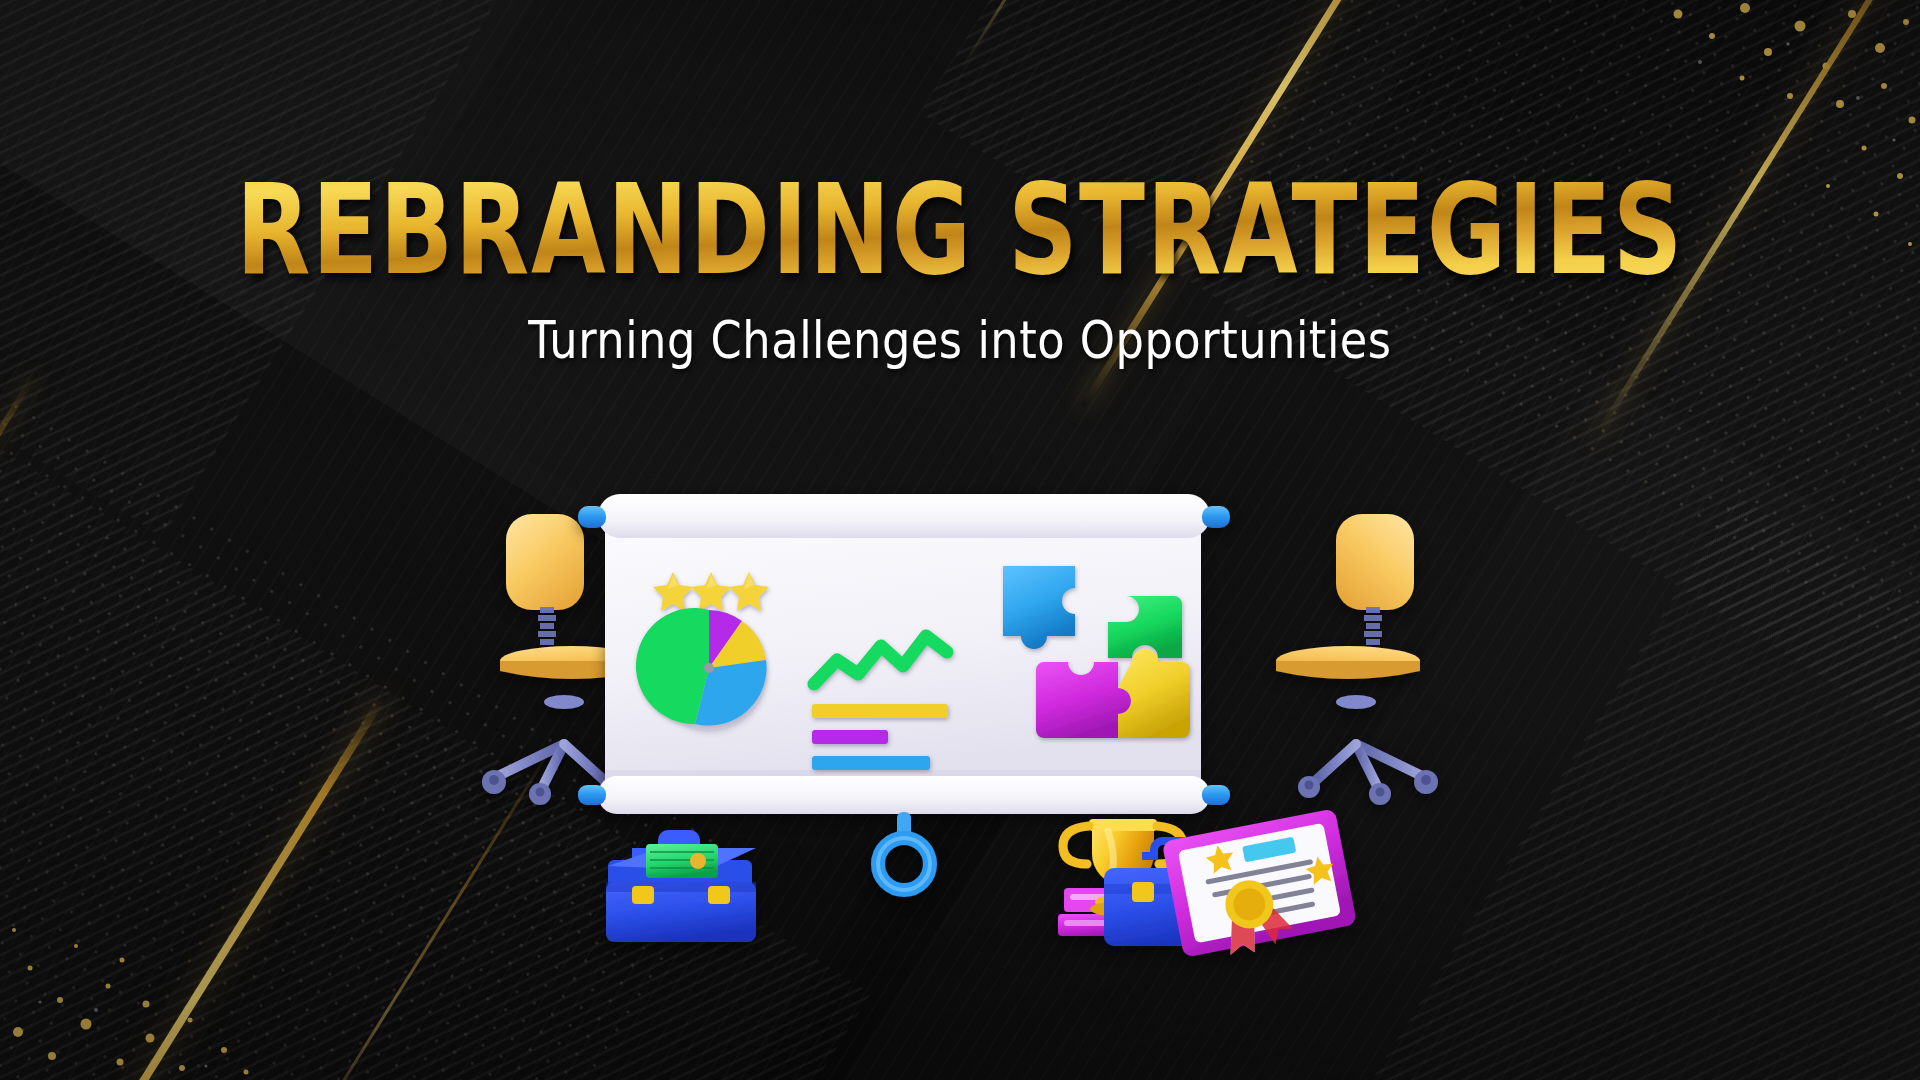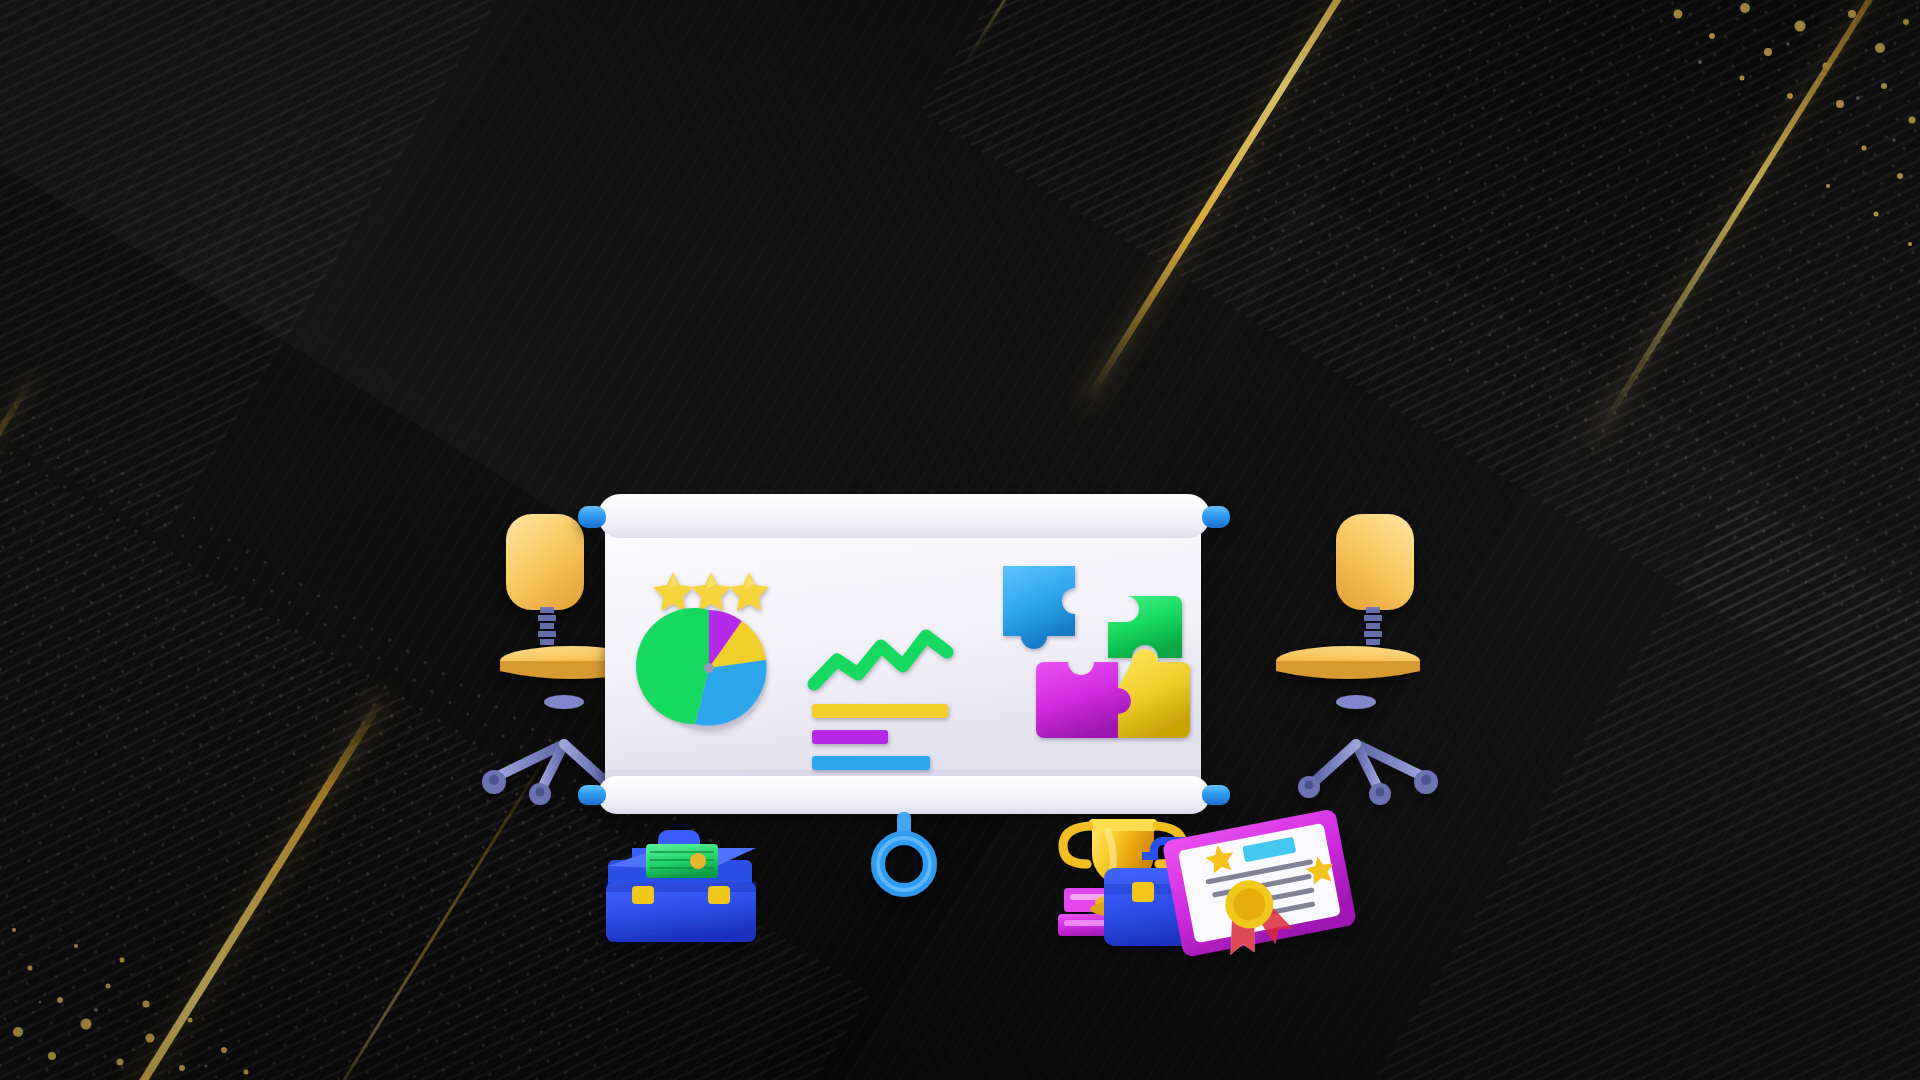--- a/index.html
+++ b/index.html
@@ -338,20 +338,24 @@
 
   <div class="gold-line gl-1"></div>
   <div class="gold-line gl-2"></div>
   <div class="gold-line gl-3"></div>
   <div class="gold-line gl-4"></div>
   <div class="gold-line gl-5"></div>
   <div class="gold-line gl-6"></div>
 
   <div class="vignette"></div>
 
+  <div class="headline-wrap">
+    <h1 id="main-title">REBRANDING STRATEGIES</h1>
+    <p id="subtitle">Turning Challenges into Opportunities</p>
+  </div>
 
   <div id="illustration">
   <svg viewBox="0 0 1000 560" xmlns="http://www.w3.org/2000/svg">
     <defs>
       <linearGradient id="gBoard" x1="0" y1="0" x2="0.25" y2="1">
         <stop offset="0%" stop-color="#FBFAFE"></stop>
         <stop offset="55%" stop-color="#F2F1F8"></stop>
         <stop offset="100%" stop-color="#E3E1EE"></stop>
       </linearGradient>
       <linearGradient id="gRoller" x1="0" y1="0" x2="0" y2="1">

